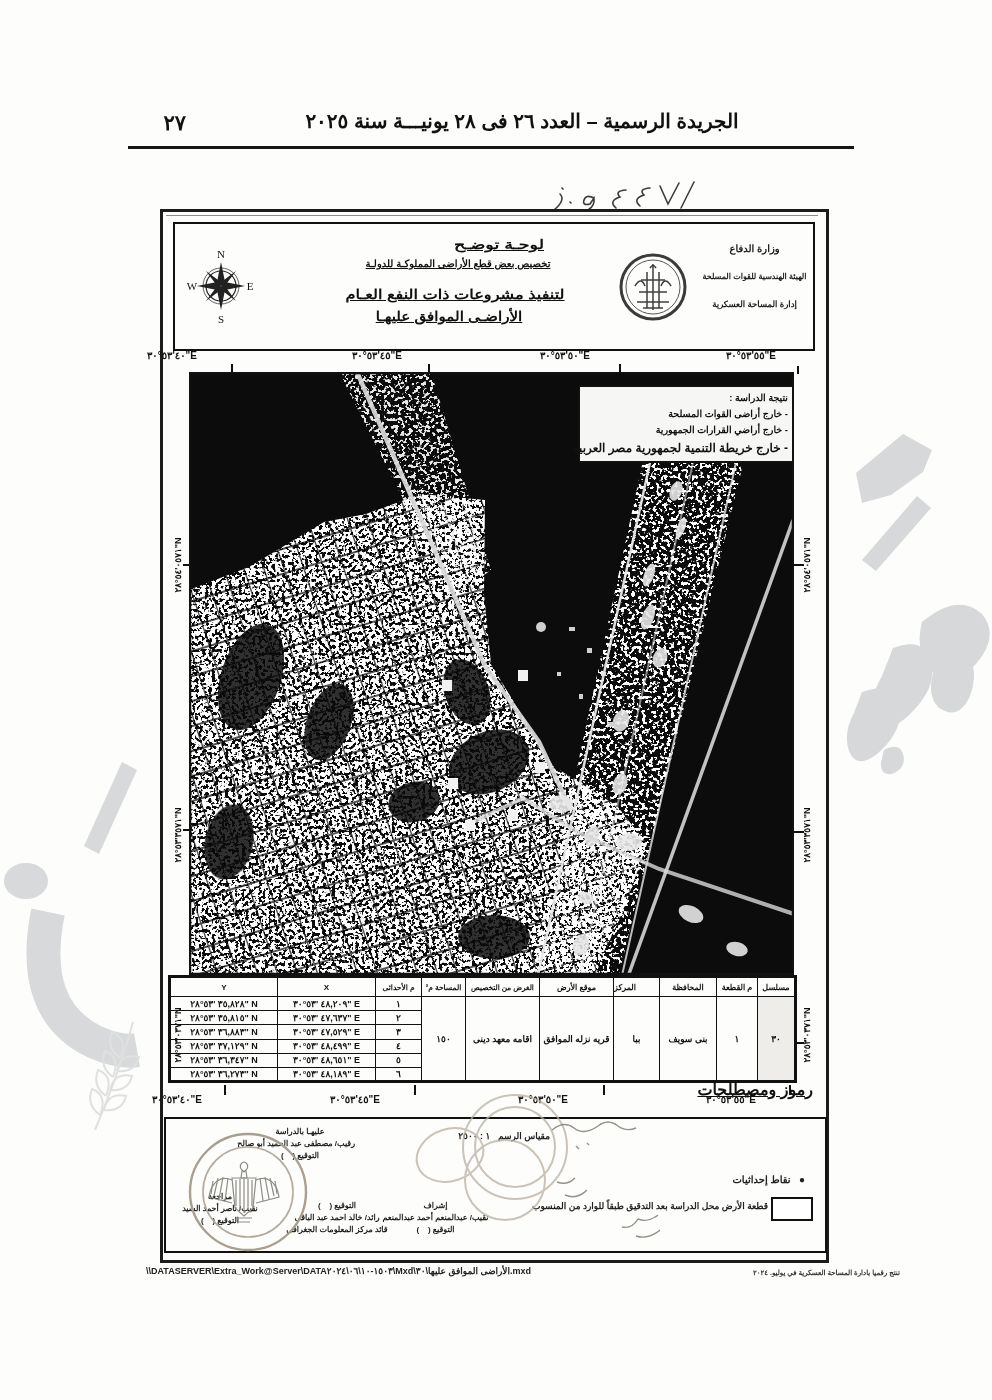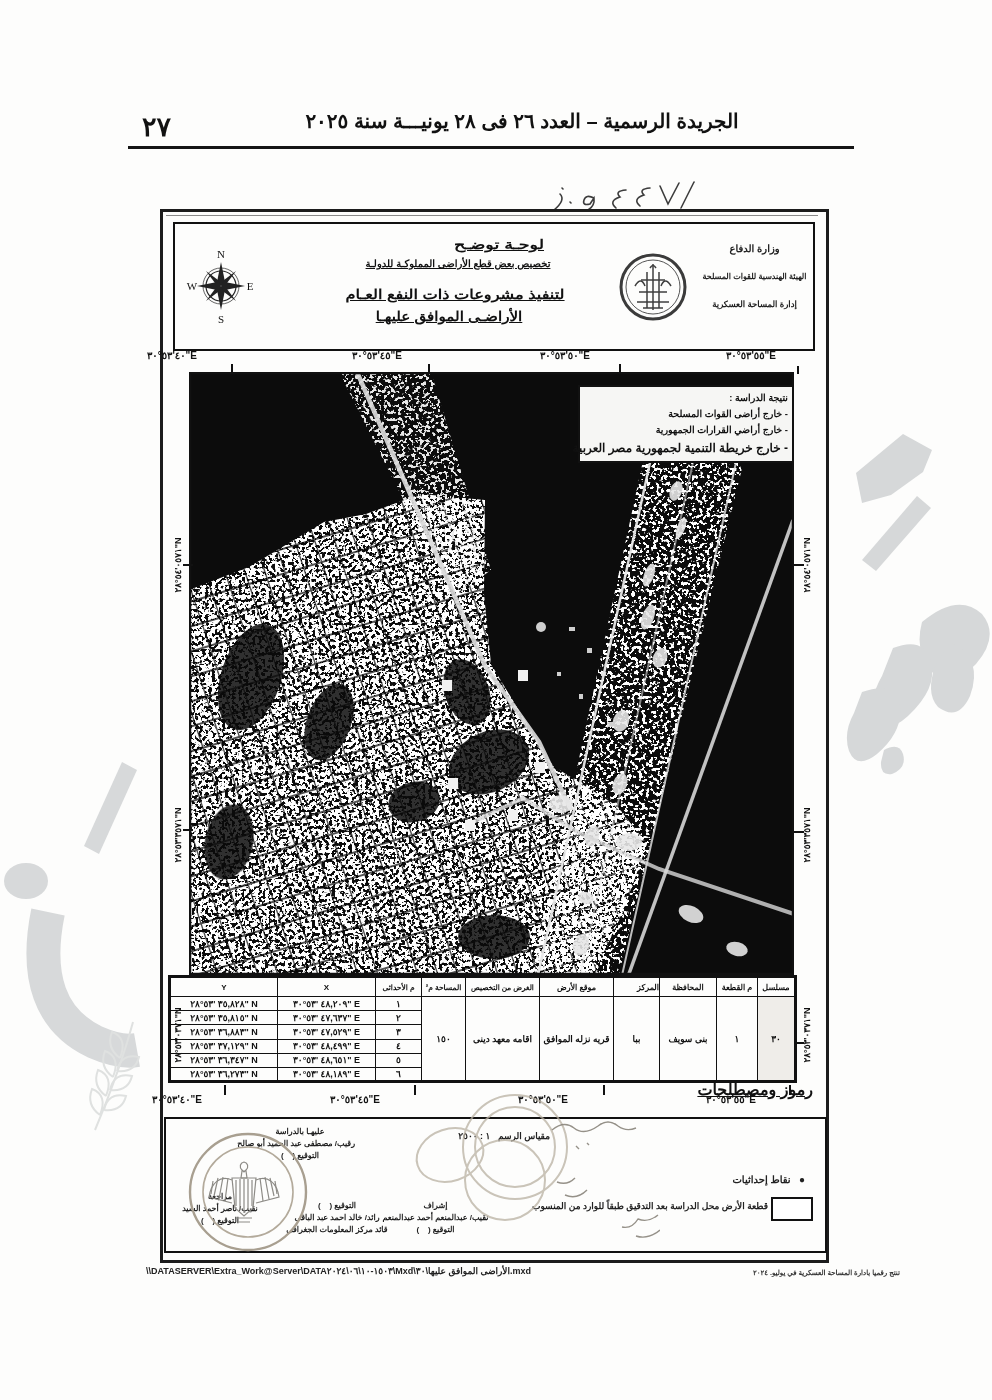--- a/index.html
+++ b/index.html
@@ -39,21 +39,21 @@
     <path d="M100 1115 q-14 -10 -8 -26 q16 6 8 26"></path>
     <path d="M106 1096 q-14 -10 -8 -26 q16 6 8 26"></path>
     <path d="M113 1077 q-14 -10 -8 -26 q16 6 8 26"></path>
     <path d="M120 1058 q-14 -10 -8 -26 q16 6 8 26"></path>
     <path d="M104 1110 q18 2 22 -14 q-18 -4 -22 14"></path>
     <path d="M110 1090 q18 2 22 -14 q-18 -4 -22 14"></path>
     <path d="M117 1071 q18 2 22 -14 q-18 -4 -22 14"></path>
   </g>
 </svg>
 
-<div class="abs" style="left:142px;top:111px;width:44px;font-size:27px;font-weight:bold;color:#111;text-align:left;">٢٧</div>
+<div class="abs" style="left:142px;top:111px;width:44px;font-size:21px;font-weight:bold;color:#111;text-align:right;">٢٧</div>
 
 <div class="abs ar" style="left:296px;top:109px;width:452px;font-size:20px;font-weight:bold;color:#111;text-align:center;white-space:nowrap;">الجريدة الرسمية – العدد ٢٦ فى ٢٨ يونيـــة سنة ٢٠٢٥</div>
 
 <div class="abs" style="left:128px;top:146px;width:726px;height:3px;background:#151515;"></div>
 
 <svg class="abs" style="left:542px;top:180px;" width="160" height="34" viewBox="0 0 160 34">
   <g stroke="#3c3c3c" stroke-width="1.6" fill="none" stroke-linecap="round">
     <path d="M152 2 L139 28"></path>
     <path d="M118 6 L126 24 L137 3"></path>
     <path d="M108 8 Q96 9 102 15 Q90 19 98 26"></path>
@@ -245,21 +245,21 @@
       <col style="width:44px">
       <col style="width:46px">
       <col style="width:98px">
       <col style="width:108px">
   </colgroup>
   <tbody>
       <tr style="height:20px;font-size:8px;white-space:nowrap;">
     <td style="border:1px solid #111;text-align:center;padding:0;overflow:hidden;">مسلسل</td>
     <td style="border:1px solid #111;text-align:center;padding:0;overflow:hidden;">م القطعة</td>
     <td style="border:1px solid #111;text-align:center;padding:0;overflow:hidden;">المحافظة</td>
-    <td style="border:1px solid #111;text-align:right;padding:0;overflow:hidden;">المركز</td>
+    <td style="border:1px solid #111;text-align:left;padding:0;overflow:hidden;">المركز</td>
     <td style="border:1px solid #111;text-align:center;padding:0;overflow:hidden;">موقع الأرض</td>
     <td style="border:1px solid #111;text-align:center;padding:0;overflow:hidden;"><span style="font-size:7.3px;">الغرض من التخصيص</span></td>
     <td style="border:1px solid #111;text-align:center;padding:0;overflow:hidden;"><span style="font-size:7.5px;">المساحة م²</span></td>
     <td style="border:1px solid #111;text-align:center;padding:0;overflow:hidden;"><span style="font-size:7.5px;">م الأحداثى</span></td>
     <td style="border:1px solid #111;text-align:center;padding:0;overflow:hidden;">X</td>
     <td style="border:1px solid #111;text-align:center;padding:0;overflow:hidden;">Y</td>
   </tr>
   <tr style="height:14px;">
     <td rowspan="6" style="border:1px solid #111;text-align:center;padding:0;overflow:hidden;background:#efede9;">٣٠</td>
     <td rowspan="6" style="border:1px solid #111;text-align:center;padding:0;overflow:hidden;">١</td>

